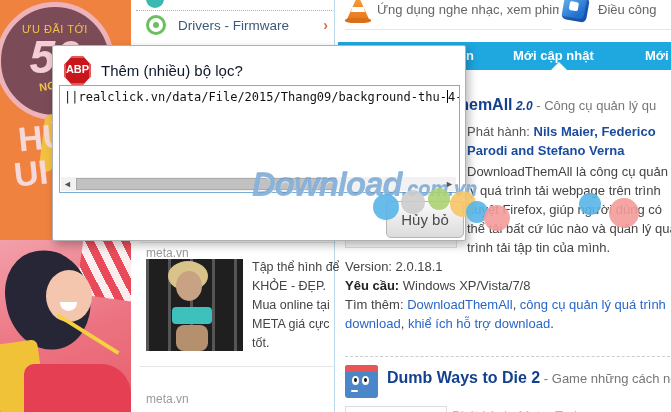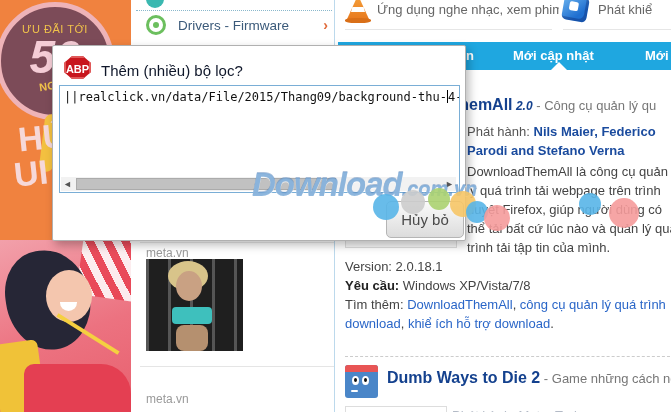--- a/index.html
+++ b/index.html
@@ -105,21 +105,21 @@
   #dumb-icon .eye.l{left:7px;}  #dumb-icon .eye.r{left:17px;}
   #dumb-icon .eye::after{content:"";position:absolute;left:2px;top:2px;width:3px;height:4px;background:#111;border-radius:50%;}
   #dumb-icon .mouth{position:absolute;left:6px;top:25px;width:7px;height:2px;background:#fff;border-radius:2px;}
   #a2-text{position:absolute;left:42px;top:5px;}
   #a2-faint{position:absolute;left:107px;top:44px;font-size:13px;color:#b3bac6;white-space:nowrap;}
   #a2-thumb{position:absolute;left:0;top:42px;width:100px;height:18px;background:#fff;border:1px solid #ddd;}
 
   
   #dialog{left:52px;top:45px;width:412px;height:194px;background:#fff;border:1px solid #b0b0b0;
           box-shadow:3px 4px 10px rgba(0,0,0,.28);z-index:10;border-radius:2px;}
-  #abp-logo{position:absolute;left:11px;top:10px;width:27px;height:23px;background:#c8161d;color:#fff;
+  #abp-logo{position:absolute;left:11px;top:10px;width:27px;height:29px;background:#c8161d;color:#fff;
             font-size:11px;font-weight:bold;text-align:center;line-height:27px;letter-spacing:0;
             clip-path:polygon(30% 0,70% 0,100% 30%,100% 70%,70% 100%,30% 100%,0 70%,0 30%);
             box-shadow:inset 0 0 0 2px #e05a5a;}
   #dlg-title{position:absolute;left:48px;top:16px;font-size:15px;color:#0f172a;}
   #filterbox{position:absolute;left:6px;top:39px;width:399px;height:106px;border:1px solid #7aaed6;background:#fff;overflow:hidden;cursor:text;}
   #filter-text{position:absolute;left:4px;top:4px;white-space:nowrap;
                font-family:"DejaVu Sans Mono","Liberation Mono",monospace;font-size:12px;color:#111;}
   .caret{display:inline-block;width:1px;height:13px;background:#000;vertical-align:-2px;}
   #hscroll{position:absolute;left:1px;bottom:1px;width:395px;height:14px;background:#f2f2f2;cursor:default;}
   .sarrow{position:absolute;top:2px;font-size:9px;color:#555;line-height:10px;}
@@ -176,34 +176,35 @@
 
   <div id="meta-top-line" class="abs"></div>
   <div id="meta-src1" class="abs meta-src">meta.vn</div>
   <div id="gym-img" class="abs">
     <div class="bars"></div>
     <div class="hair2"></div>
     <div class="face2"></div>
     <div class="bra"></div>
     <div class="torso"></div>
   </div>
+  <div id="ad1-text" class="abs">Tập thể hình để KHỎE - ĐẸP. Mua online tại META giá cực tốt.</div>
   <div id="meta-divider" class="abs"></div>
   <div id="meta-src2" class="abs meta-src">meta.vn</div>
 
   <div id="app1" class="abs">
     <div id="cone-icon">
       <div class="cone"></div>
       <div class="stripe"></div>
       <div class="base"></div>
     </div>
     <span id="app1-label">Ứng dụng nghe nhạc, xem phim m</span>
   </div>
   <div id="app2" class="abs">
     <div id="app2-icon"></div>
-    <span id="app2-label">Phát khiể</span>
+    <span id="app2-label">Điều công</span>
   </div>
   <div class="abs top-div1"></div>
   <div class="abs top-div2"></div>
 
   <div id="tabbar" class="abs">
     <span id="tab-frag" class="tab">n</span>
     <span id="tab-active" class="tab">Mới cập nhật</span>
     <span id="tab-next" class="tab">Mới</span>
     <div id="tab-notch"></div>
   </div>

